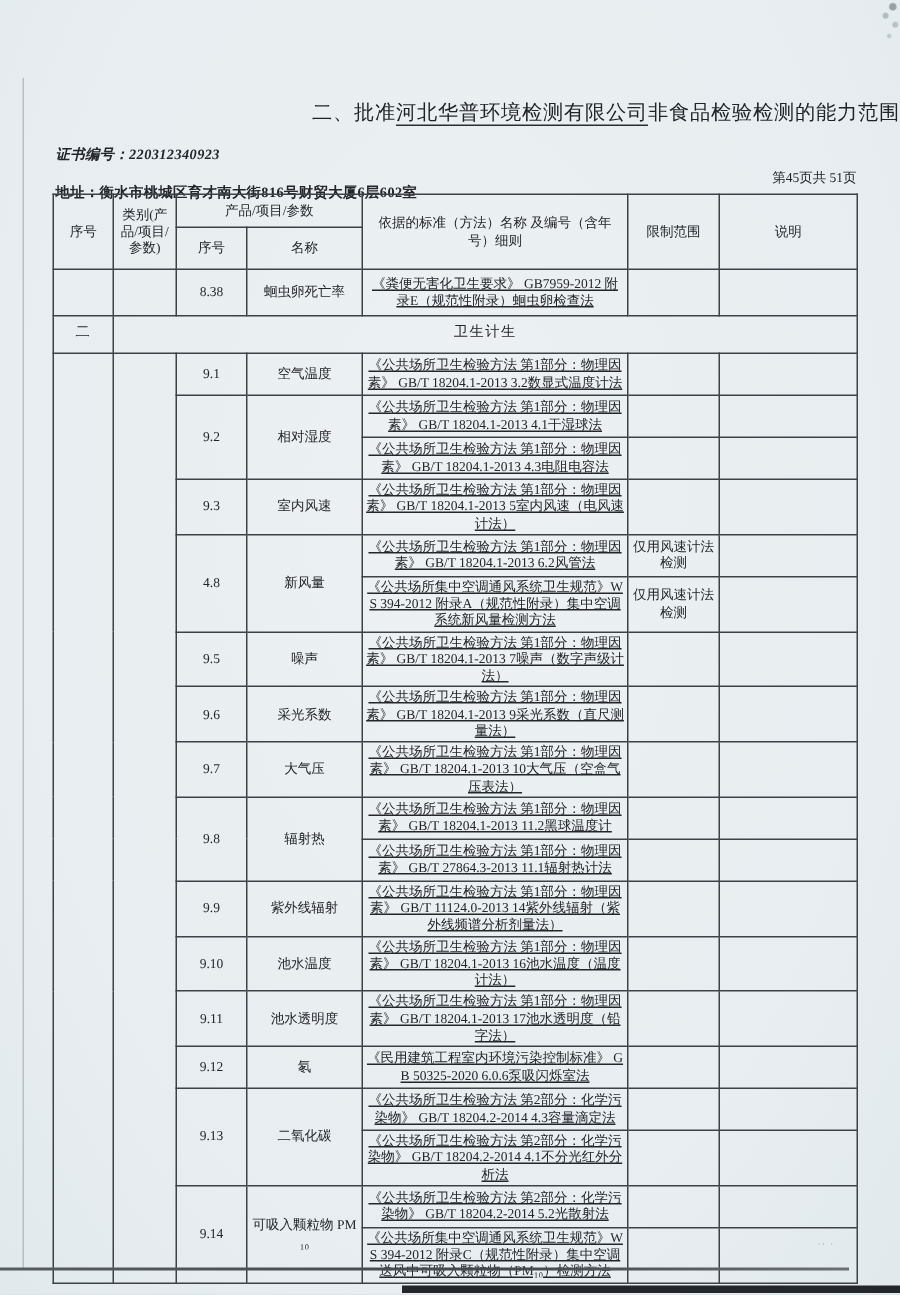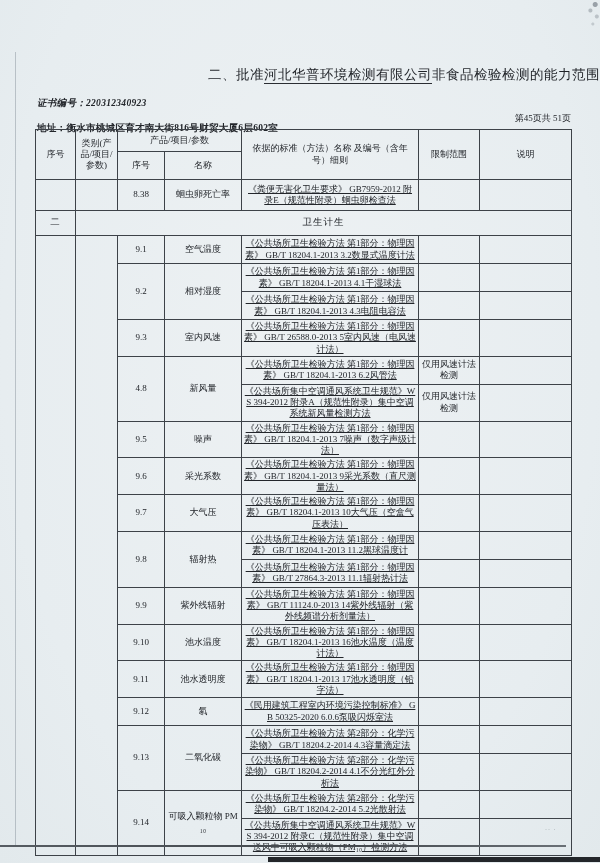--- a/index.html
+++ b/index.html
@@ -123,21 +123,21 @@
           <td></td>
         </tr>
         <tr class="item-row">
           <td class="std">《公共场所卫生检验方法 第1部分：物理因素》 GB/T 18204.1-2013 4.3电阻电容法</td>
           <td class="limit"></td>
           <td></td>
         </tr>
         <tr class="item-row">
           <td rowspan="1">9.3</td>
           <td class="name" rowspan="1">室内风速</td>
-          <td class="std">《公共场所卫生检验方法 第1部分：物理因素》 GB/T 26588.0-2013 5室内风速（电风速计法）</td>
+          <td class="std">《公共场所卫生检验方法 第1部分：物理因素》 GB/T 18204.1-2013 5室内风速（电风速计法）</td>
           <td class="limit"></td>
           <td></td>
         </tr>
         <tr class="item-row">
           <td rowspan="2">4.8</td>
           <td class="name" rowspan="2">新风量</td>
           <td class="std">《公共场所卫生检验方法 第1部分：物理因素》 GB/T 18204.1-2013 6.2风管法</td>
           <td class="limit">仅用风速计法检测</td>
           <td></td>
         </tr>

